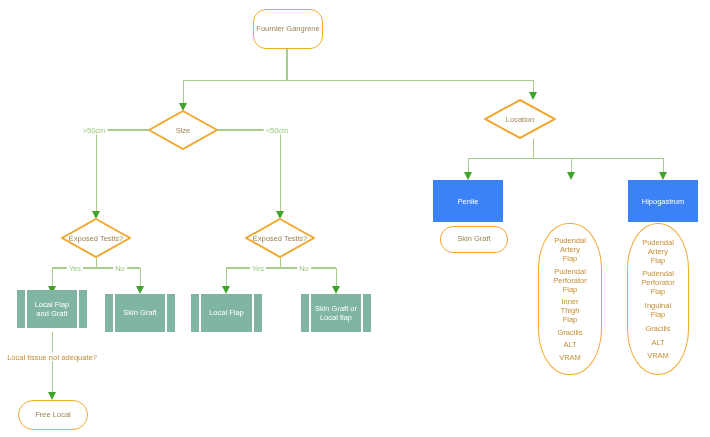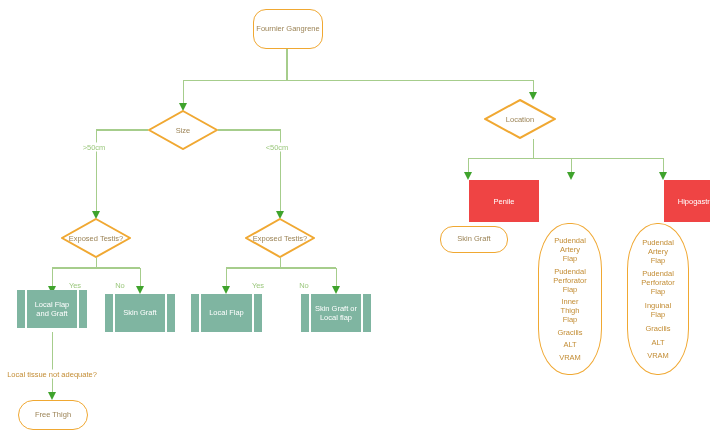--- a/index.html
+++ b/index.html
@@ -19,31 +19,31 @@
   .diamond polygon{fill:#ffffff;stroke:#F0A832;stroke-width:2;}
   .dlabel{position:absolute;left:0;top:0;right:0;bottom:0;display:flex;align-items:center;
           justify-content:center;font-size:7.5px;color:#9C8457;text-align:center;}
 
   .process{position:absolute;background:#7FB5A1;color:#fff;display:flex;align-items:center;
            justify-content:center;text-align:center;font-size:7.5px;line-height:1.25;
            padding:2px 11px;box-sizing:border-box;z-index:3;}
   .stripe{position:absolute;top:0;bottom:0;width:2px;background:#fff;}
   .stripe.l{left:8px;} .stripe.r{right:8px;}
 
-  .site{position:absolute;background:#ef4444;color:#fff;display:flex;align-items:center;
-        justify-content:center;text-align:center;font-size:7.5px;z-index:3;margin-left:36px;}
+  .site{position:absolute;background:#3b82f6;color:#fff;display:flex;align-items:center;
+        justify-content:center;text-align:center;font-size:7.5px;z-index:3;}
 
   .capsule{position:absolute;background:#fff;border:1.5px solid #F0A832;
            border-radius:30px / 46px;display:flex;flex-direction:column;
            justify-content:space-evenly;align-items:center;padding:9px 20px;
            box-sizing:border-box;z-index:3;}
   .opt{font-size:7.5px;color:#C38D35;text-align:center;line-height:1.2;}
 
   .edge-label{position:absolute;transform:translate(-50%,-50%);background:#fff;
-              font-size:7.5px;padding:0 2px;white-space:nowrap;z-index:2;margin-top:17px;}
+              font-size:7.5px;padding:0 2px;white-space:nowrap;z-index:2;}
   .edge-label.green{color:#9CC87E;}
   .edge-label.orange{color:#C38D35;}
 </style>
 </head>
 <body>
 
 <div id="canvas">
 
   <div class="line" style="left:286px;top:35px;width:1.5px;height:45px"></div>
   <div class="line" style="left:183px;top:79.5px;width:351px;height:1.5px"></div>
@@ -136,21 +136,21 @@
       <i class="stripe r"></i>
     <span>Local Flap</span>
   </div>
   <div class="process" style="left:301px;top:294px;width:70px;height:38px">
     <i class="stripe l"></i>
       <i class="stripe r"></i>
     <span>Skin Graft or Local flap</span>
   </div>
 
   <div class="stadium" style="left:18px;top:400px;width:70px;height:30px;border-radius:15px">
-    <span>Free Thigh</span>
+    <span>Free Local</span>
   </div>
 
   <div class="site" style="left:433px;top:180px;width:70px;height:42px">
     <span>Penile</span>
   </div>
   <div class="site" style="left:628px;top:180px;width:70px;height:42px">
     <span>Hipogastrum</span>
   </div>
 
   <div class="stadium" style="left:440px;top:226px;width:68px;height:27px;border-radius:13px">

